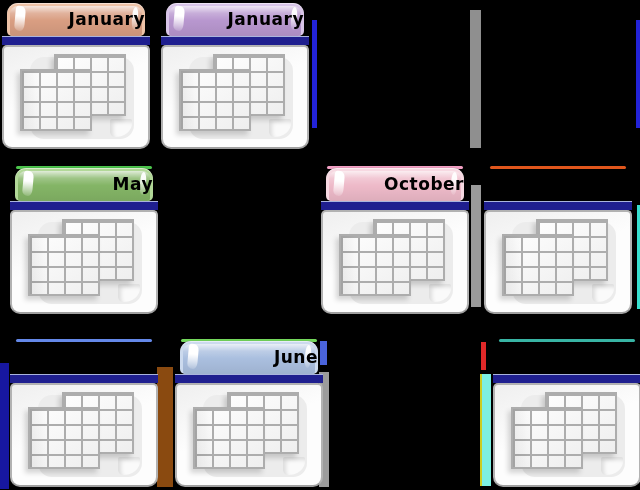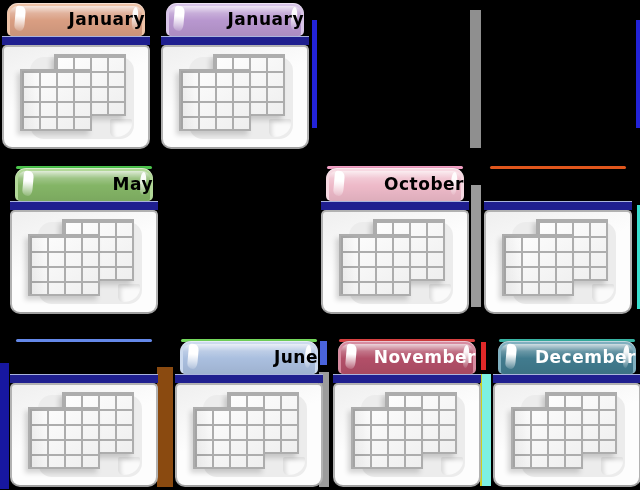--- a/index.html
+++ b/index.html
@@ -177,44 +177,23 @@
     <div class="band"></div>
     <div class="cbody">
       <div class="blob">
           <div class="curl"></div>
         </div>
       <div class="sheet back"></div>
       <div class="sheet front"></div>
     </div>
   </div>
 
-  <div class="cal" data-month="10" style="--fill: #b24f68; --edge: #d68ba0; --text: #ffffff; --fringe: #d84040;">
-    <div class="fringe"></div>
-    <div class="tab">
-      <span class="gloss-l"></span>
-      <span class="label">November</span>
-      <span class="gloss-r"></span>
-    </div>
-    <div class="band"></div>
-    <div class="cbody">
-      <div class="blob">
-          <div class="curl"></div>
-        </div>
-      <div class="sheet back"></div>
-      <div class="sheet front"></div>
-    </div>
-  </div>
 
   <div class="cal" data-month="11" style="--fill: #417b8e; --edge: #7fafbf; --text: #ffffff; --fringe: #38b4a4;">
     <div class="fringe"></div>
-    <div class="tab">
-      <span class="gloss-l"></span>
-      <span class="label">December</span>
-      <span class="gloss-r"></span>
-    </div>
     <div class="band"></div>
     <div class="cbody">
       <div class="blob">
           <div class="curl"></div>
         </div>
       <div class="sheet back"></div>
       <div class="sheet front"></div>
     </div>
   </div>
 

